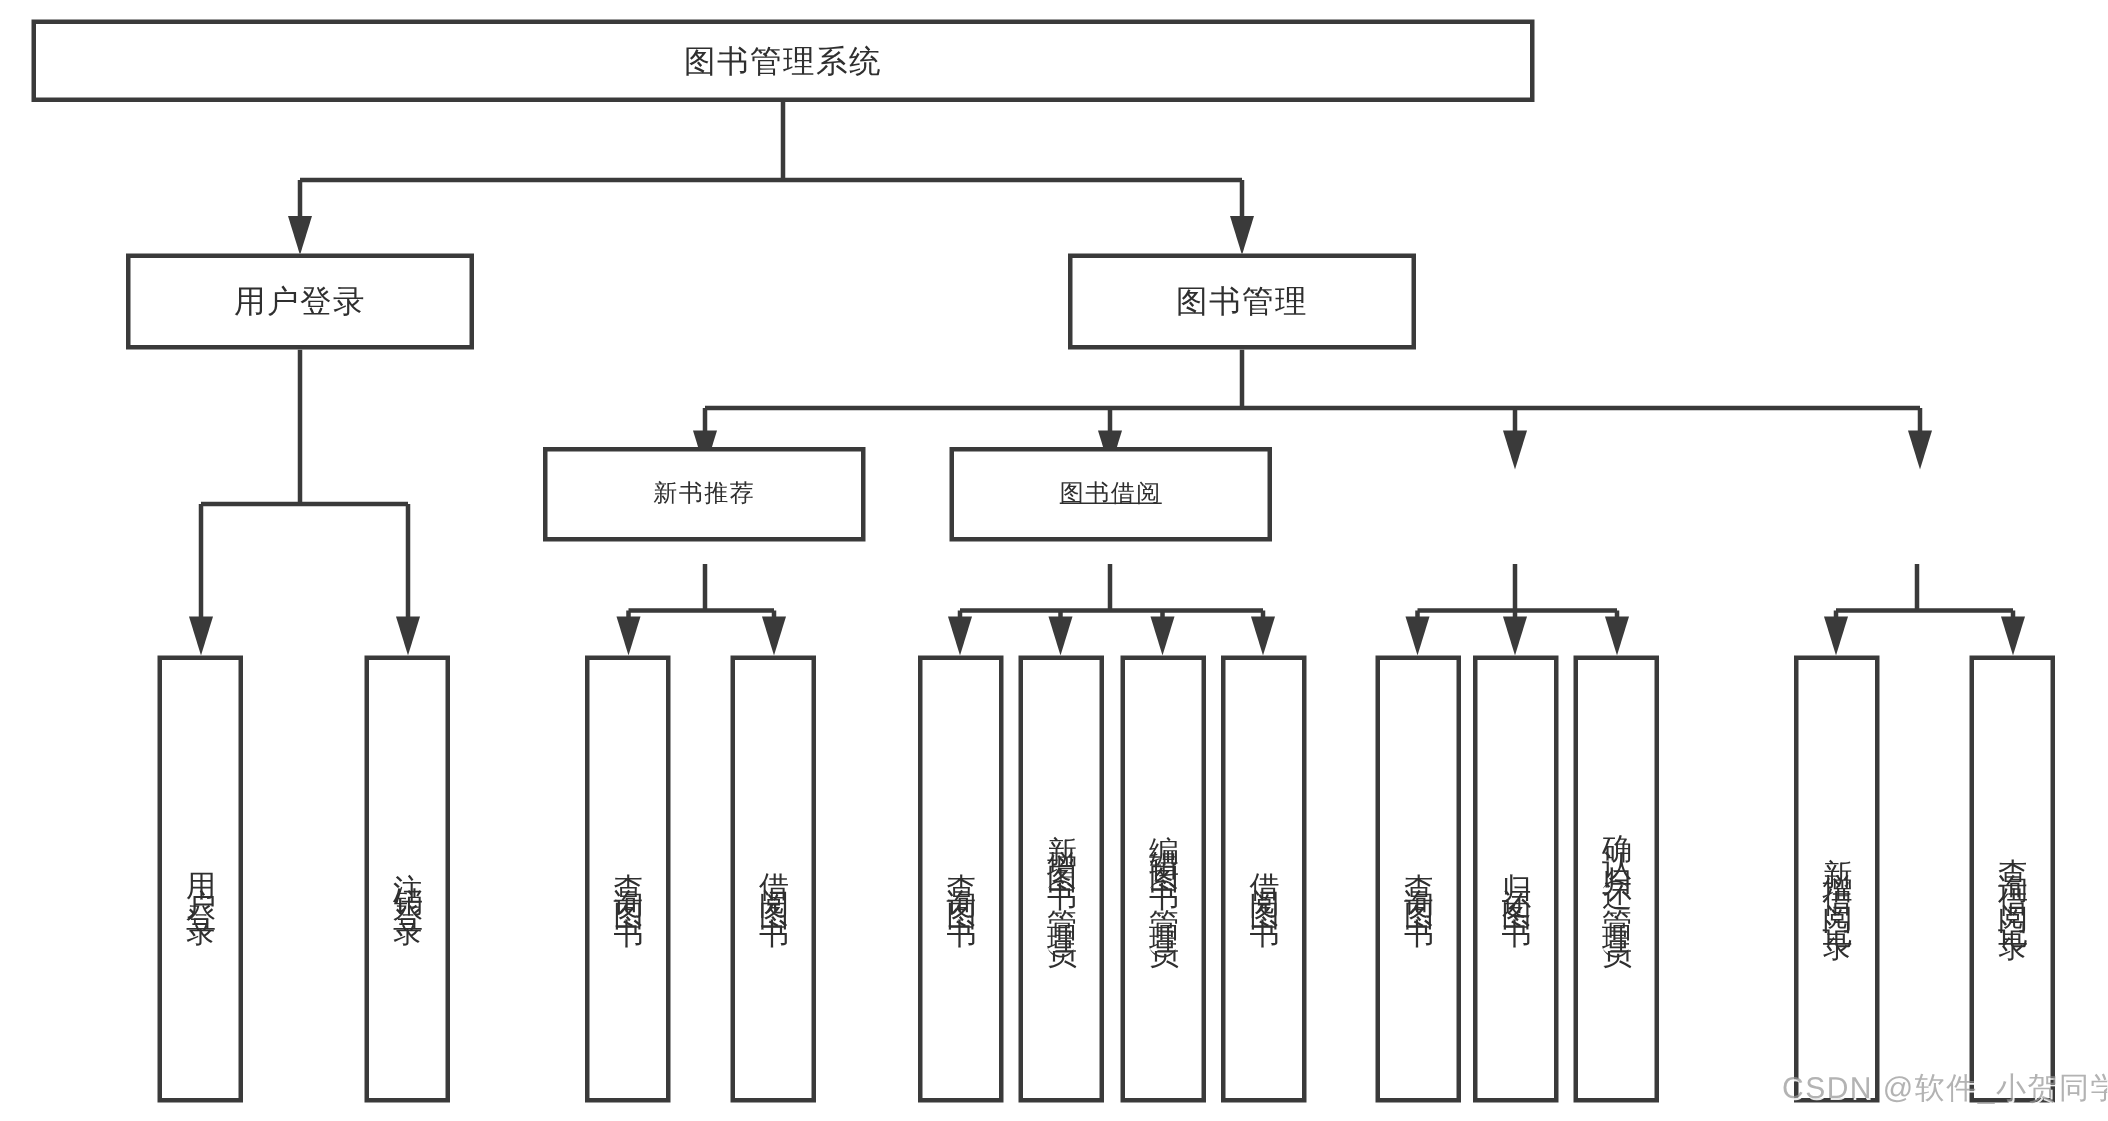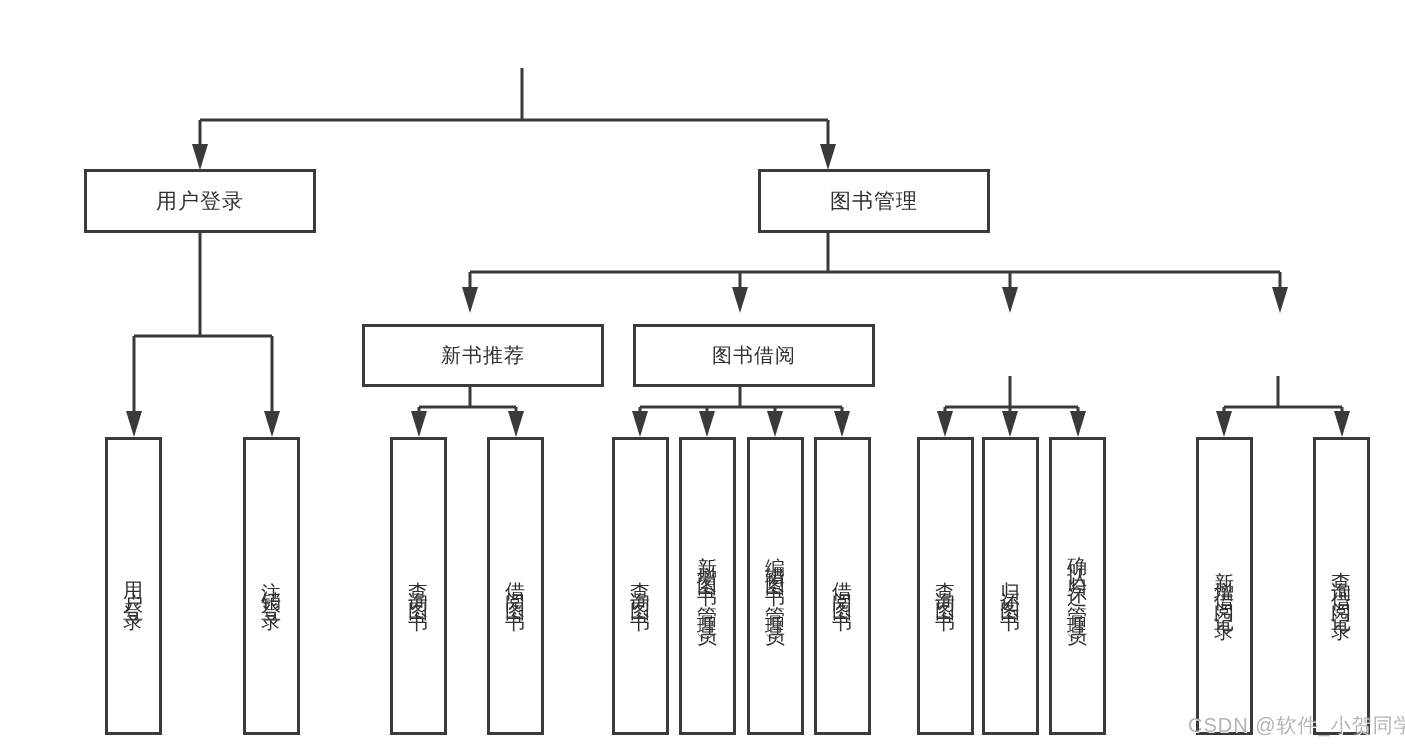--- a/index.html
+++ b/index.html
@@ -8,21 +8,21 @@
     font-family:"Liberation Sans","DejaVu Sans",sans-serif;overflow:hidden;
   }
   svg.wires{position:absolute;left:0;top:0;z-index:1;}
   .node{
     position:absolute;box-sizing:border-box;background:#ffffff;
     border:3px solid #3a3a3a;color:#2f2f2f;
     display:flex;align-items:center;justify-content:center;z-index:2;
   }
   .root{left:21px;top:13px;width:1002px;height:55px;font-size:21px;letter-spacing:1px;}
   .l2{top:169px;width:232px;height:64px;font-size:21px;letter-spacing:1px;}
-  .l3{top:324px;width:242px;height:63px;font-size:20px;letter-spacing:1px;}
+  .l3{top:298px;width:215px;height:63px;font-size:16px;letter-spacing:1px;}
   .leaf{top:437px;width:57px;height:298px;}
   .vlabel{
     writing-mode:vertical-rl;text-orientation:mixed;
     font-size:20px;letter-spacing:10px;line-height:1;color:#2f2f2f;
   }
   .hlabel{white-space:nowrap;}
   .watermark{
     position:absolute;left:1188px;top:712px;z-index:3;
     font-size:20px;letter-spacing:1px;white-space:nowrap;
     color:rgba(150,150,150,0.72);
@@ -67,32 +67,35 @@
       <polygon points="767,411 783,411 775,437"></polygon>
       <polygon points="834,411 850,411 842,437"></polygon>
       <polygon points="937,411 953,411 945,437"></polygon>
       <polygon points="1002,411 1018,411 1010,437"></polygon>
       <polygon points="1070,411 1086,411 1078,437"></polygon>
       <polygon points="1216,411 1232,411 1224,437"></polygon>
       <polygon points="1334,411 1350,411 1342,437"></polygon>
     </g>
   </svg>
 
+  <div class="node root">
+    <span class="hlabel">图书管理系统</span>
+  </div>
 
   <div class="node l2" style="left:84px;">
     <span class="hlabel">用户登录</span>
   </div>
-  <div class="node l2" style="left:712px;margin-left:46px;">
+  <div class="node l2" style="left:712px;">
     <span class="hlabel">图书管理</span>
   </div>
 
   <div class="node l3" style="left:362px;">
     <span class="hlabel">新书推荐</span>
   </div>
-  <div class="node l3" style="left:633px;">
+  <div class="node l3" style="left:633px;text-decoration:underline;">
     <span class="hlabel">图书借阅</span>
   </div>
 
   <div class="node leaf" style="left:105px;">
     <span class="vlabel">用户登录</span>
   </div>
   <div class="node leaf" style="left:243px;">
     <span class="vlabel">注销登录</span>
   </div>
 

